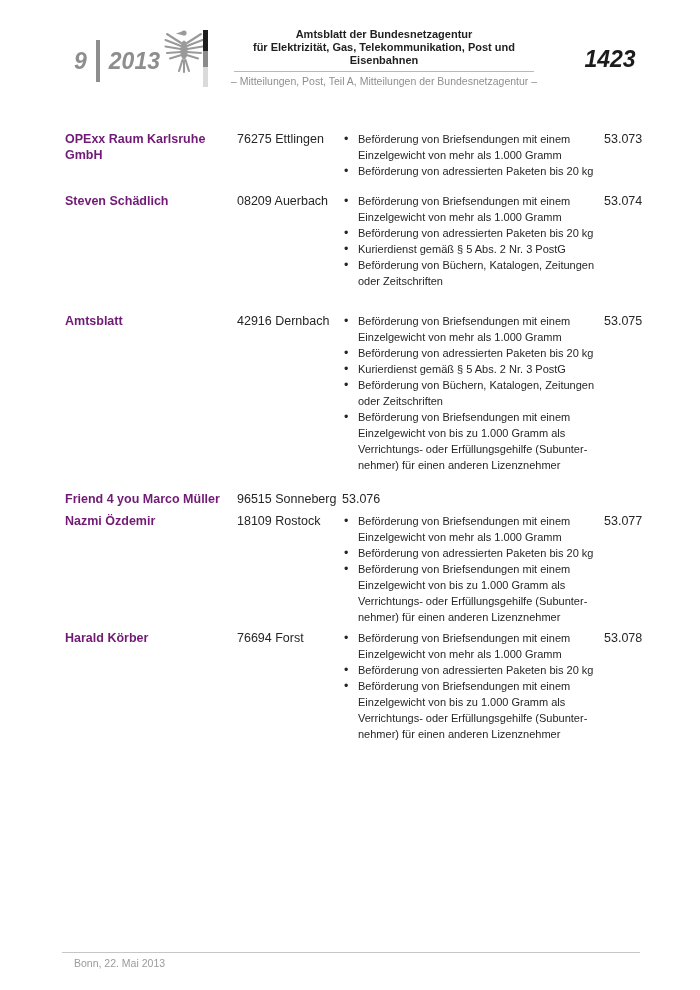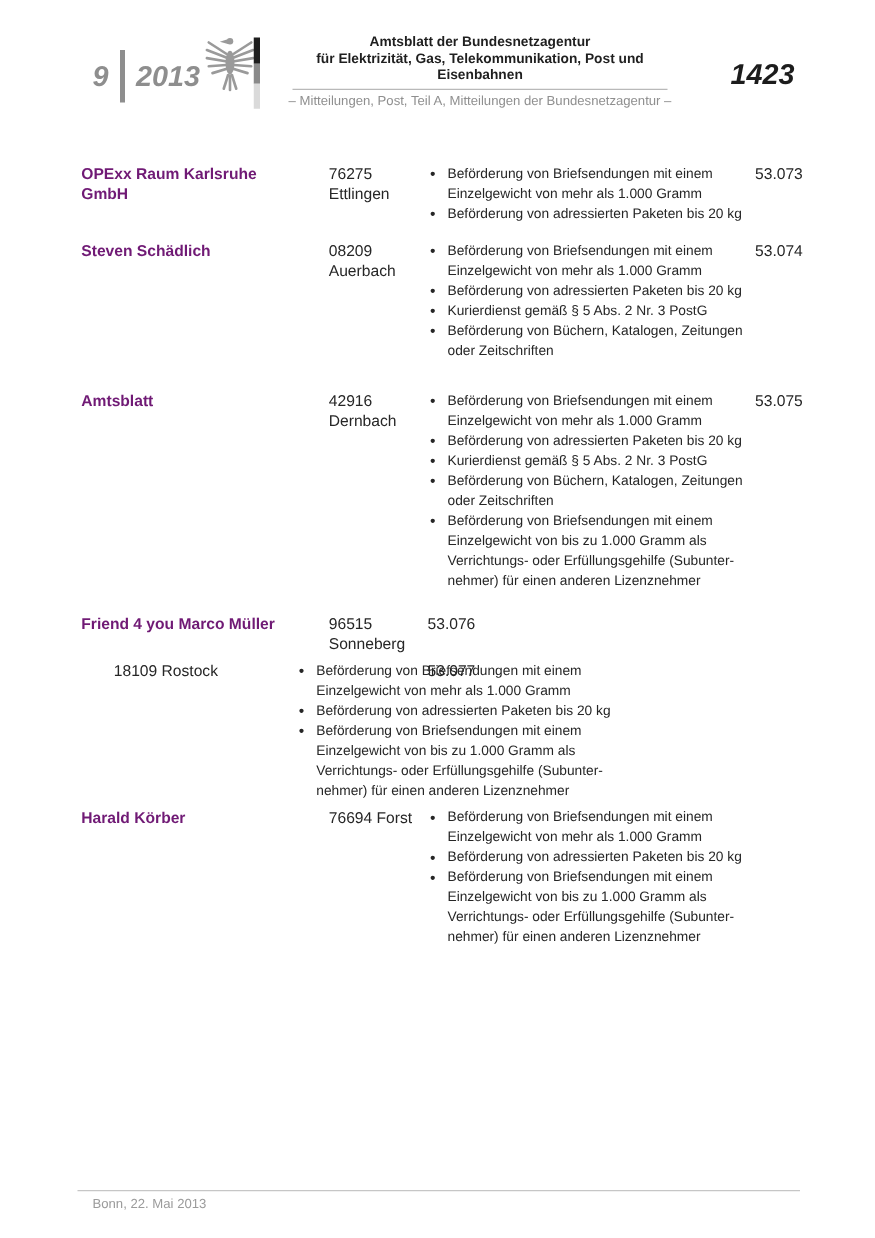--- a/index.html
+++ b/index.html
@@ -36,21 +36,21 @@
   
   .content { position:absolute; left:65px; top:131px; width:578px; }
   .entry { display:grid; grid-template-columns:172px 105px 262px 1fr;
            margin-bottom:24px; }
   .entry:nth-of-type(1) { margin-bottom:14px; }
   .entry:nth-of-type(3) { margin-bottom:18px; }
   .entry:nth-of-type(4) { margin-bottom:6px; }
   .entry:nth-of-type(5) { margin-bottom:5px; }
   .entry .name { font-weight:bold; font-size:12.5px; line-height:16px; color:#701a75;
                  padding-right:8px; }
-  .entry .loc  { font-size:12.5px; line-height:16px;margin-left:26px; }
+  .entry .loc  { font-size:12.5px; line-height:16px; }
   .services { list-style:none; }
   .services li { position:relative; padding-left:16px; font-size:11px;
                  line-height:16px; width:262px; }
   .services li::before { content:"\2022"; position:absolute; left:2px; top:0;
                  font-size:12.5px; }
   .entry .num { font-size:12.5px; line-height:16px; white-space:nowrap; }
 
   
   .ftr { position:absolute; left:62px; top:952px; width:578px; }
   .ftr .line { height:1px; background:#c6c6c6; }
@@ -153,20 +153,21 @@
         <div class="num">53.075</div>
       </div>
 
       <div class="entry">
         <div class="name">Friend 4 you Marco Müller</div>
         <div class="loc">96515 Sonneberg</div>
         <div class="num">53.076</div>
       </div>
 
       <div class="entry">
+        <div class="name">Nazmi Özdemir</div>
         <div class="loc">18109 Rostock</div>
         <ul class="services">
 
             <li><span>Beförderung von Briefsendungen mit einem Einzelgewicht von mehr als 1.000 Gramm</span></li>
 
             <li><span>Beförderung von adressierten Paketen bis 20&nbsp;kg</span></li>
 
             <li><span>Beförderung von Briefsendungen mit einem Einzelgewicht von bis zu 1.000 Gramm als Verrichtungs- oder Erfüllungsgehilfe (Subunter­nehmer) für einen anderen Lizenznehmer</span></li>
           </ul>
         <div class="num">53.077</div>
@@ -176,20 +177,21 @@
         <div class="name">Harald Körber</div>
         <div class="loc">76694 Forst</div>
         <ul class="services">
 
             <li><span>Beförderung von Briefsendungen mit einem Einzelgewicht von mehr als 1.000 Gramm</span></li>
 
             <li><span>Beförderung von adressierten Paketen bis 20&nbsp;kg</span></li>
 
             <li><span>Beförderung von Briefsendungen mit einem Einzelgewicht von bis zu 1.000 Gramm als Verrichtungs- oder Erfüllungsgehilfe (Subunter­nehmer) für einen anderen Lizenznehmer</span></li>
           </ul>
+        <div class="num">53.078</div>
       </div>
     </div>
 
   <div class="ftr">
     <div class="line"></div>
     <div class="date">Bonn, 22. Mai 2013</div>
   </div>
 
 </div>
 

